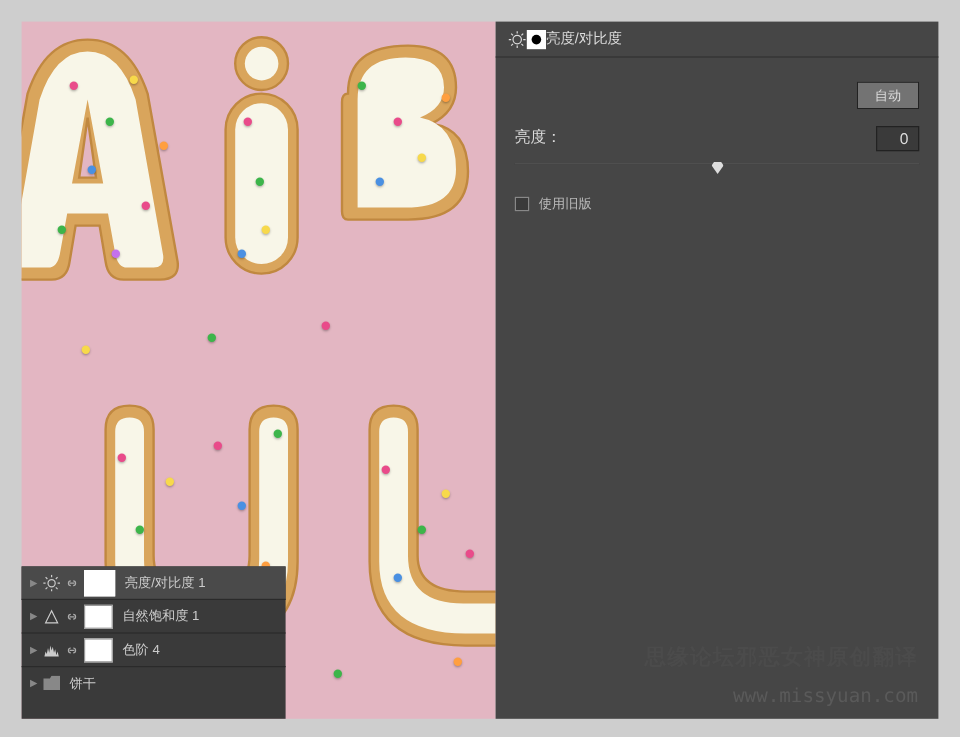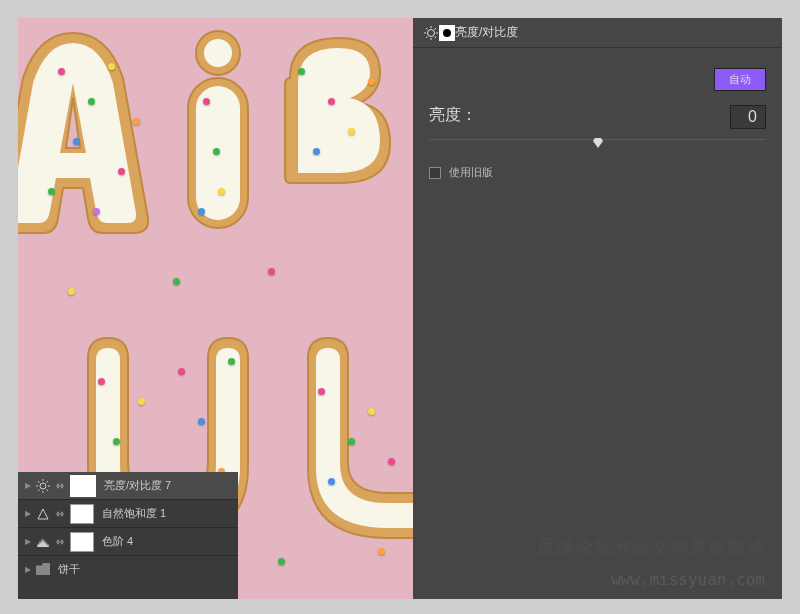--- a/index.html
+++ b/index.html
@@ -50,23 +50,23 @@
     }
     .prop-header {
       display: flex; align-items: center; gap: 0;
       padding: 6px 10px;
       border-bottom: 1px solid #333;
     }
     .prop-header-icon { width: 16px; height: 16px; display: flex; align-items: center; justify-content: center; }
     .mask-icon { width: 16px; height: 16px; background: #fff; display: flex; align-items: center; justify-content: center; }
     .mask-icon-inner { width: 8px; height: 8px; border-radius: 50%; background: #000; }
     .prop-auto { display: flex; justify-content: flex-end; margin: 20px 16px 14px; }
-    .auto-btn { background: #8b5cf6; border: 1px solid #222; color: #ddd; padding: 3px 14px; font-size: 11px; cursor: pointer; text-align: center; }
+    .auto-btn { background: #737373; border: 1px solid #222; color: #ddd; padding: 3px 14px; font-size: 11px; cursor: pointer; text-align: center; }
     .slider-row { margin: 0 16px 14px; }
-    .slider-labels { display: flex; justify-content: space-between; margin-bottom: 6px; font-size: 16px; }
+    .slider-labels { display: flex; justify-content: space-between; margin-bottom: 6px; font-size: 13px; }
     .slider-value { background: #3a3a3a; border: 1px solid #222; padding: 2px 8px; min-width: 36px; text-align: right; }
     .slider-track { position: relative; height: 12px; margin-top: 2px; }
     .slider-line { position: absolute; left: 0; right: 0; top: 4px; height: 1px; background: #222; border-bottom: 1px solid #5a5a5a; }
     .slider-thumb { position: absolute; top: 3px; width: 10px; height: 10px; background: #ddd; transform: translateX(-50%) rotate(180deg); clip-path: polygon(50% 0, 100% 70%, 80% 100%, 20% 100%, 0 70%); }
     .checkbox-row { display: flex; align-items: center; gap: 8px; margin: 18px 16px; font-size: 11px; color: #bbb; }
     .checkbox { width: 12px; height: 12px; border: 1px solid #888; background: #3a3a3a; }
     
     .watermark-text { position: absolute; right: 35px; bottom: 55px; font-size: 18px; color: rgba(80,80,80,0.5); font-weight: bold; letter-spacing: 1px; }
     .watermark-url { position: absolute; right: 35px; bottom: 25px; font-size: 16px; color: rgba(120,120,120,0.4); font-family: monospace; }
   </style>
@@ -176,21 +176,21 @@
             <line x1="10.5" y1="3.5" x2="12" y2="2"></line>
           </g>
         </svg>
     </span>
     <span class="layer-link">
       <svg width="10" height="10" viewBox="0 0 10 10">
           <path d="M2 5 Q2 3 4 3 M6 3 Q8 3 8 5 Q8 7 6 7 M4 7 Q2 7 2 5 M3 5 L7 5" stroke="#aaa" stroke-width="1" fill="none"></path>
         </svg>
     </span>
     <div class="layer-thumb selected-thumb"></div>
-    <span class="layer-name">亮度/对比度 7</span>
+    <span class="layer-name">亮度/对比度 1</span>
   </div>
   <div class="layer-row">
     <span class="layer-chevron">▶</span>
     <span class="layer-icon">
       <svg width="14" height="14" viewBox="0 0 14 14">
           <path d="M7 2 L12 12 L2 12 Z" fill="none" stroke="#ccc" stroke-width="1"></path>
         </svg>
     </span>
     <span class="layer-link">
       <svg width="10" height="10" viewBox="0 0 10 10">

